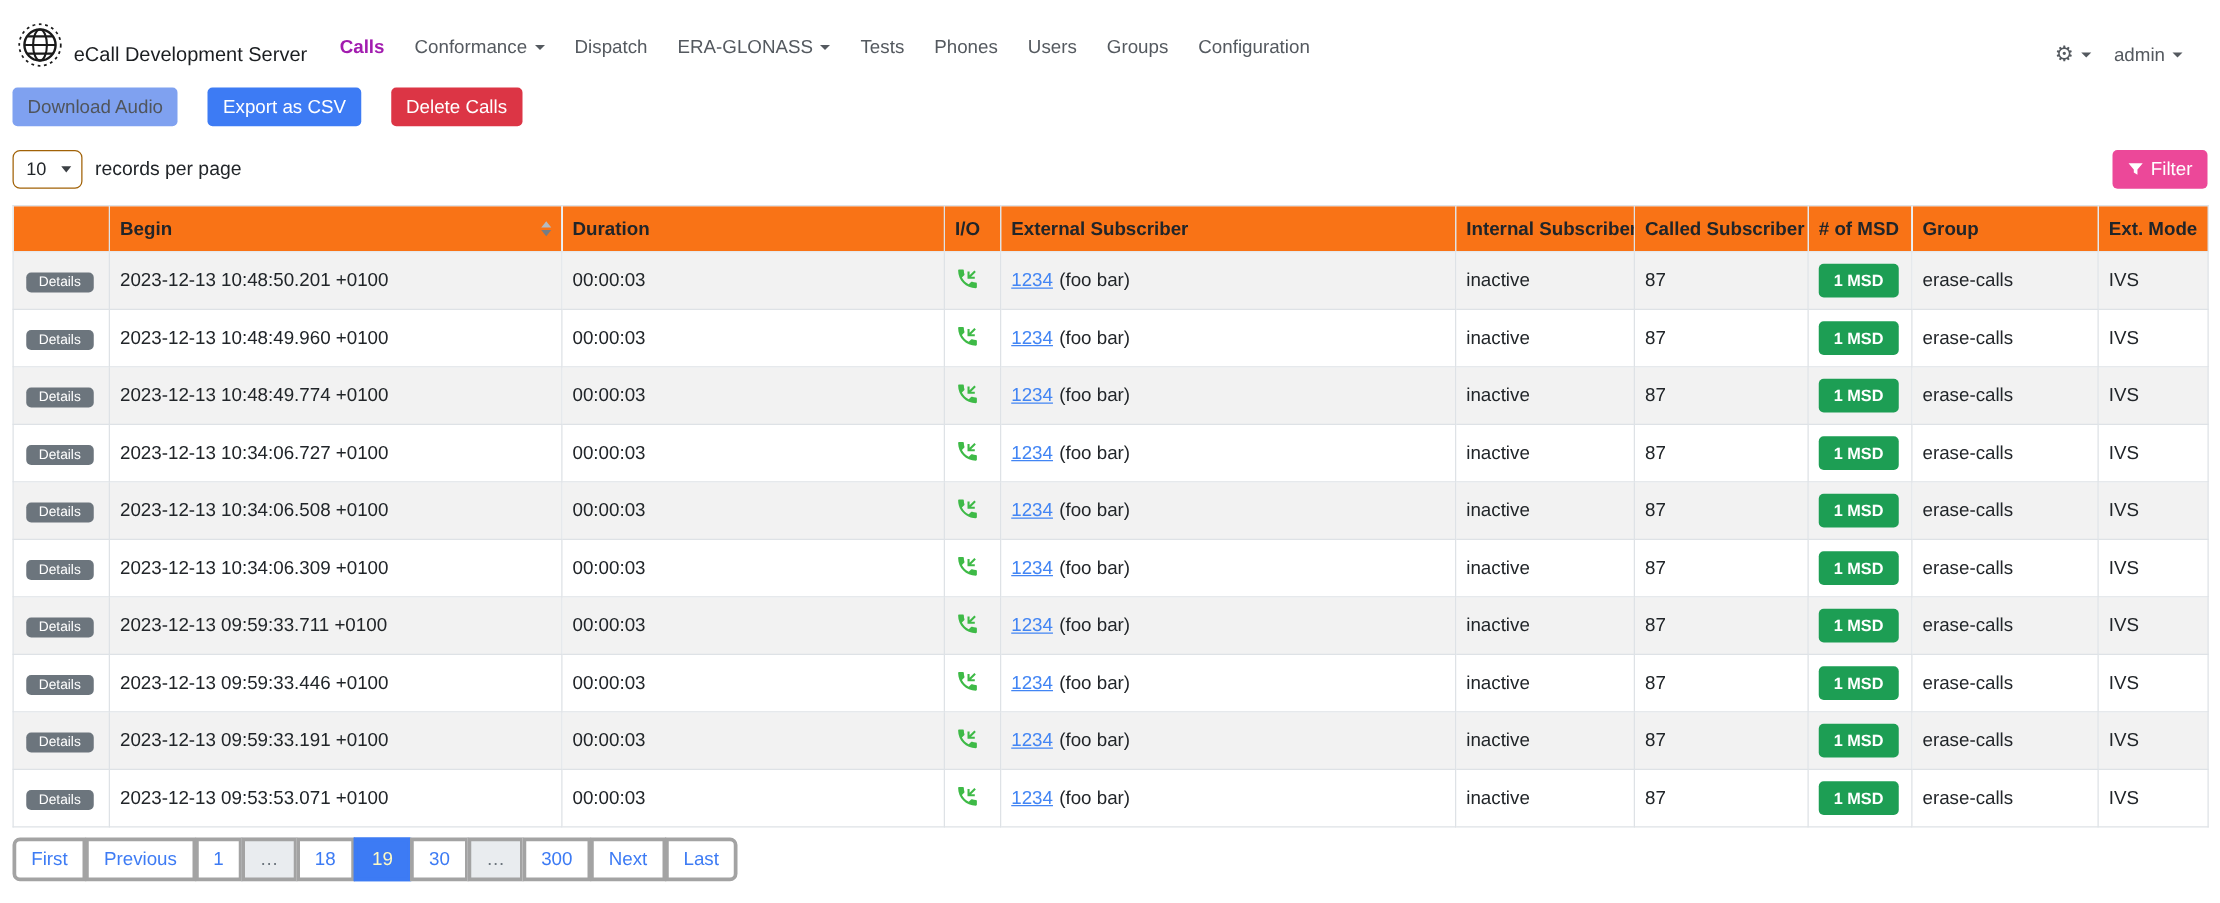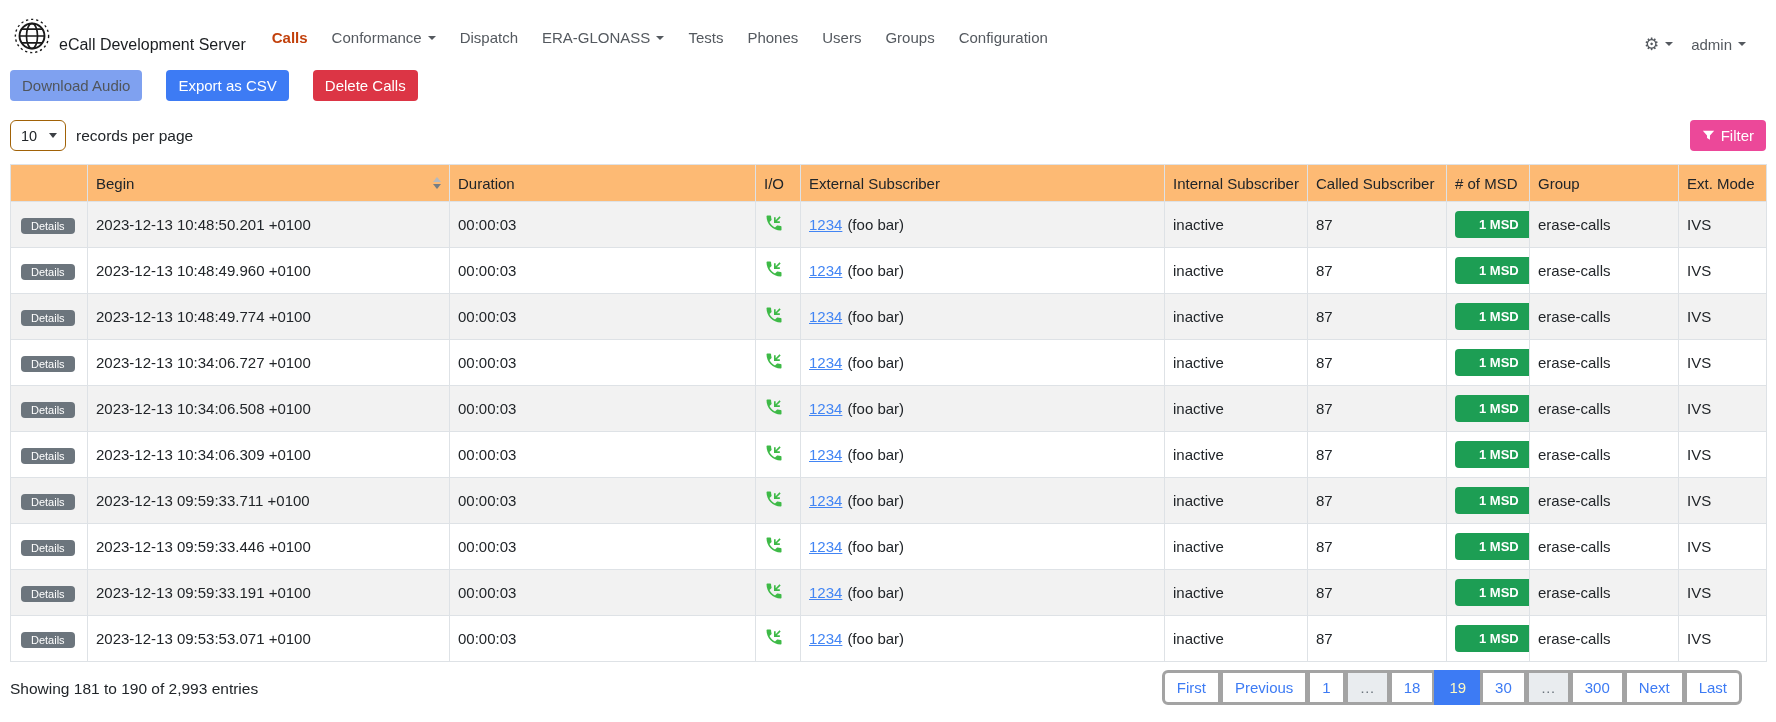--- a/index.html
+++ b/index.html
@@ -10,21 +10,21 @@
     font-family:"Liberation Sans","DejaVu Sans",sans-serif;
     color:#212529; font-size:15px;
   }
 
   
   .navbar { height:54px; display:flex; align-items:flex-end; padding:0 14px; background:#fff; }
   .logo { width:36px; height:36px; margin-right:9px; flex:0 0 auto; }
   .brand { font-size:16px; color:#1b1e21; margin-right:14px; white-space:nowrap; }
   .nav-items { display:flex; align-items:center; }
   .nav-item { padding:8px 12px; color:#54595f; cursor:pointer; white-space:nowrap; display:flex; align-items:center; }
-  .nav-item.active { color:#c2410c; font-weight:700; }
+  .nav-item.active { color:#a21caf; font-weight:700; }
   .caret { width:0; height:0; border-left:4px solid transparent; border-right:4px solid transparent;
            border-top:4px solid #54595f; margin-left:6px; display:inline-block; }
   .nav-right { margin-left:auto; display:flex; align-items:center; gap:18px; padding-right:16px; }
   .gear { font-family:"DejaVu Sans",sans-serif; font-size:17px; color:#54595f; display:flex; align-items:center; cursor:pointer; }
   .user-menu { color:#54595f; display:flex; align-items:center; cursor:pointer; }
 
   
   .main { padding:0 10px; }
 
   .toolbar { margin-top:16px; display:flex; gap:24px; }
@@ -40,35 +40,35 @@
          border-left:4px solid transparent; border-right:4px solid transparent; border-top:5px solid #3c4045; }
   select.page-size { appearance:none; -webkit-appearance:none; width:56px; height:31px;
          padding:0 22px 0 10px; border:1px solid #a16207; border-radius:6px; background:#fff;
          font-family:inherit; font-size:14.5px; color:#212529; }
   .records-label { margin-left:10px; font-size:15.5px; }
   .btn-filter { margin-left:auto; background:#ec4899; color:#fff; gap:6px;justify-content:flex-end; }
 
   
   table.calls { margin-top:13px; width:1756px; border-collapse:collapse; table-layout:fixed; }
   .calls th, .calls td { border:1px solid #dee2e6; padding:0 8px; text-align:left; overflow:hidden; white-space:nowrap; }
-  .calls th { height:37px; font-weight:400; font-size:15px; background:#fdba74; }
+  .calls th { height:37px; font-weight:700; font-size:15px; background:#f97316; }
   .calls td { height:46px; font-size:15px; }
   .calls tbody tr:nth-child(odd) { background:#f2f2f2; }
   .calls tbody tr:nth-child(even) { background:#fff; }
   .th-flex { display:flex; align-items:center; justify-content:space-between; }
   .sort-icon { display:inline-flex; flex-direction:column; gap:2px; margin-left:8px; }
   .sort-icon .up { width:0; height:0; border-left:4px solid transparent; border-right:4px solid transparent; border-bottom:5px solid #b3bac1; }
   .sort-icon .down { width:0; height:0; border-left:4px solid transparent; border-right:4px solid transparent; border-top:5px solid #757d84; }
   .btn-details { background:#6c757d; color:#fff; height:16px; padding:0 10px; font-size:11px;
          border:none; border-radius:4px; font-family:inherit; cursor:pointer; margin-left:2px; }
   .io-icon { display:inline-flex; align-items:center; }
   a.num-link { color:#4285f4; text-decoration:underline; cursor:pointer; }
   .ext-name { margin-left:5px; }
   .badge-msd { display:inline-block; background:#1d9e54; color:#fff; font-size:13px; font-weight:600;
-         padding:6px 24px; border-radius:4px;text-align:right; }
+         padding:6px 12px; border-radius:4px;text-align:right; }
 
   
   .table-footer { display:flex; justify-content:space-between; align-items:flex-start; margin-top:5px; }
   .showing { font-size:15.5px; padding-top:13px; color:#212529; }
   .pagination { display:flex; margin-right:24px; margin-top:3px; }
   .page-item { border:3px solid #a3a3a3; background:#fff; color:#3d7bf4; font-size:15px;
          padding:6px 12px; margin-left:-1px; cursor:pointer; white-space:nowrap; }
   .page-item:first-child { border-top-left-radius:6px; border-bottom-left-radius:6px; margin-left:0; }
   .page-item:last-child { border-top-right-radius:6px; border-bottom-right-radius:6px; }
   .page-item.ellipsis { background:#e9ecef; color:#6c757d; cursor:default; }
@@ -352,21 +352,20 @@
         <td>inactive</td>
         <td>87</td>
         <td><span class="badge-msd">1 MSD</span></td>
         <td>erase-calls</td>
         <td>IVS</td>
       </tr>
     </tbody>
   </table>
 
   <div class="table-footer">
-    <div class="showing">Showing 181 to 190 of 2,993 entries</div>
     <div class="pagination">
       <span class="page-item">First</span>
       <span class="page-item">Previous</span>
       <span class="page-item">1</span>
       <span class="page-item ellipsis">…</span>
       <span class="page-item">18</span>
       <span class="page-item active">19</span>
       <span class="page-item">30</span>
       <span class="page-item ellipsis">…</span>
       <span class="page-item">300</span>

